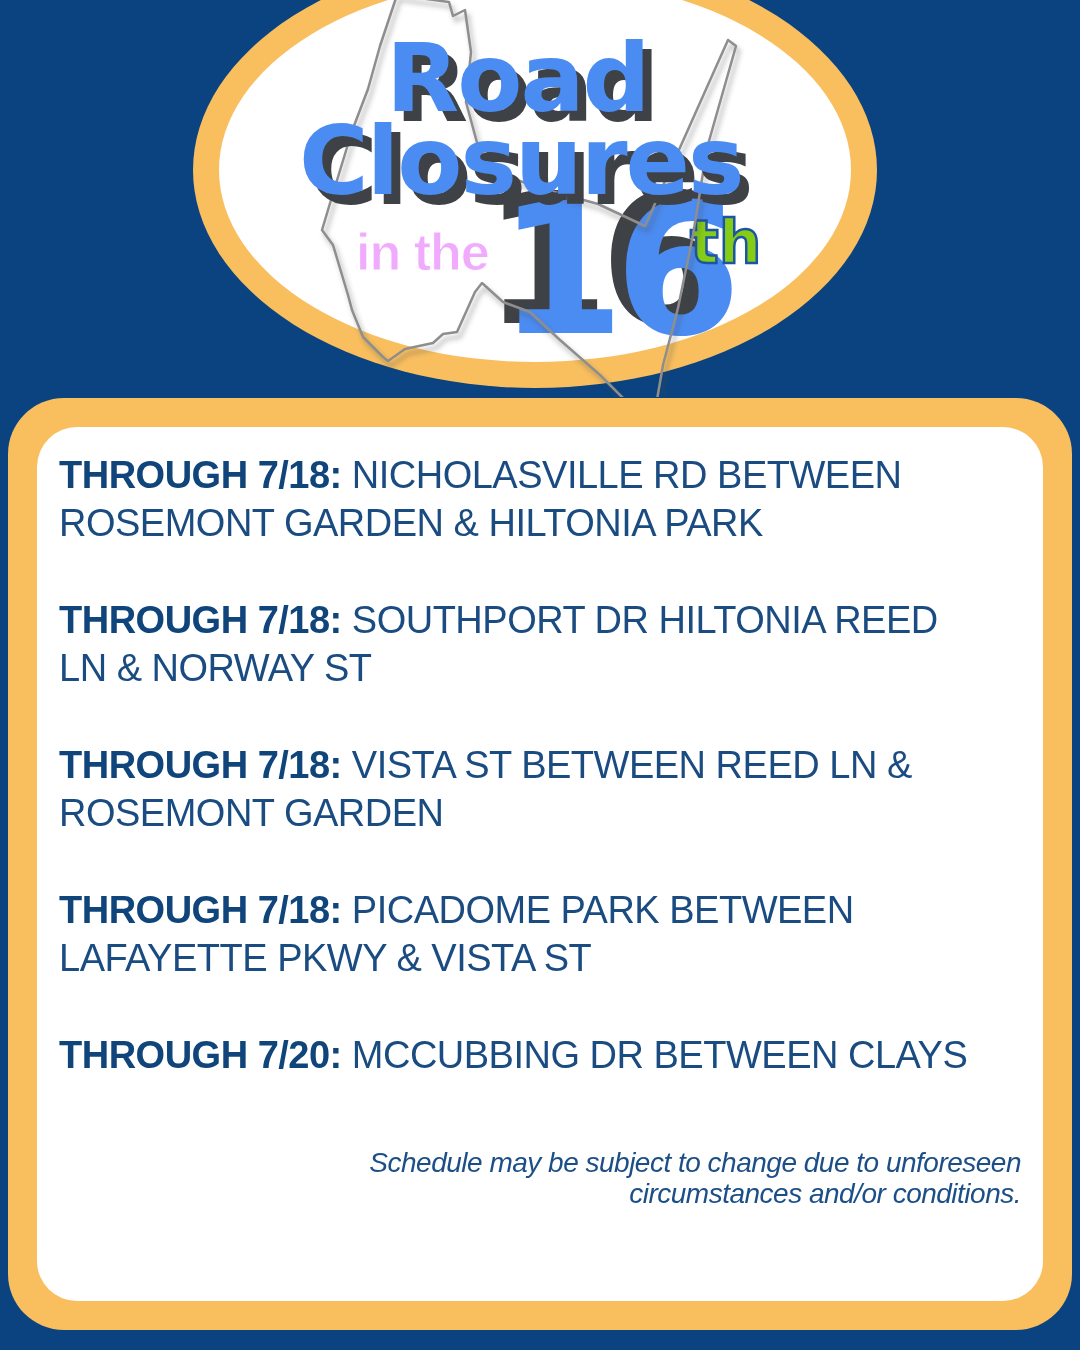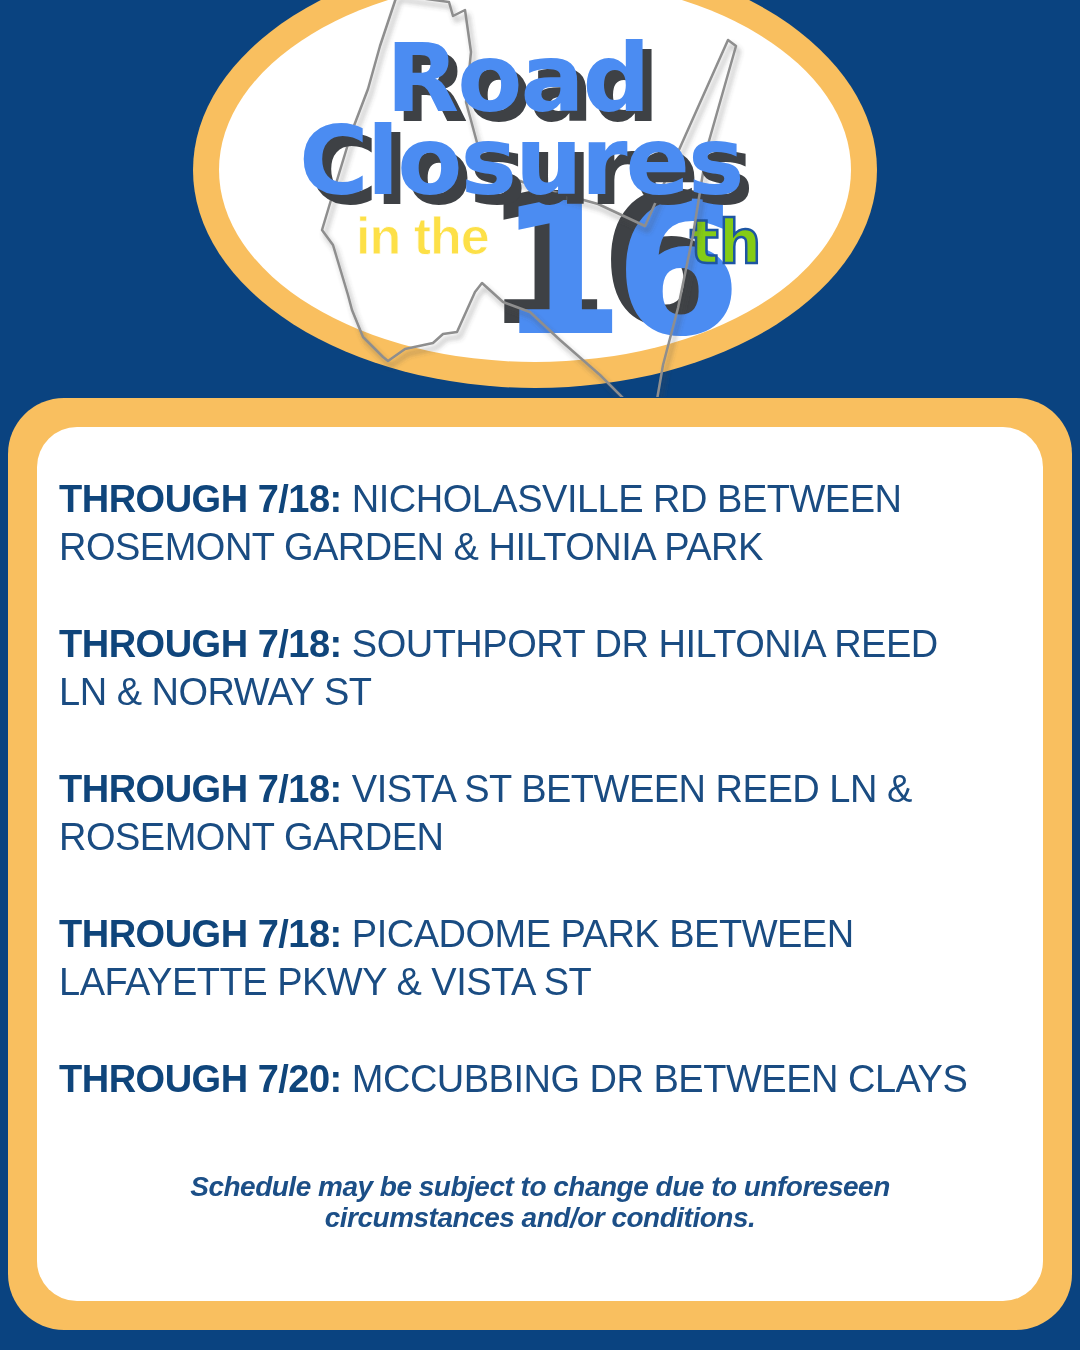--- a/index.html
+++ b/index.html
@@ -41,48 +41,48 @@
     position:absolute;
     font-family:"DejaVu Sans", sans-serif;
     font-weight:bold;line-height:1;letter-spacing:-2px;
     color:#4B8CF2;
     text-shadow:9px 10px 0 #3E4145;
   }
   .title-1{left:386px;top:31px;font-size:95px;}
   .title-2{left:299px;top:114px;font-size:95px;}
 
   .subtitle{
-    position:absolute;left:356px;top:210px;
+    position:absolute;left:356px;top:226px;
     font-family:"Liberation Sans", sans-serif;
     font-weight:bold;font-size:52px;line-height:1;letter-spacing:-1px;
-    color:#fde047;
+    color:#f0abfc;
     -webkit-text-stroke:1px rgba(255,255,255,0.9);
   }
 
   
   .card{
     position:absolute;left:8px;right:8px;top:398px;bottom:20px;
     background:#F9BF5F;border-radius:56px;
     padding:29px;box-sizing:border-box;
   }
   .card-inner{
     background:#ffffff;border-radius:40px;
     height:100%;box-sizing:border-box;
-    padding:48px 22px 0 22px;
+    padding:24px 22px 0 22px;
     overflow:hidden;
   }
 
   .item{margin:0 0 49px 0;color:#1A4C82;font-size:38px;line-height:48px;letter-spacing:-0.5px;}
   .item .pfx{font-weight:bold;color:#0F457B;margin-right:10px;}
   .item .l2{display:block;}
 
   .disclaimer{
     margin-top:68px;
-    text-align:center;
-    font-style:italic;font-weight:bold;
+    text-align:right;
+    font-style:italic;font-weight:normal;
     font-size:28px;line-height:31px;letter-spacing:-0.5px;
     color:#1C4F87;
   }
 </style>
 </head>
 <body>
 
 <div class="canvas">
 
   <div class="header">

